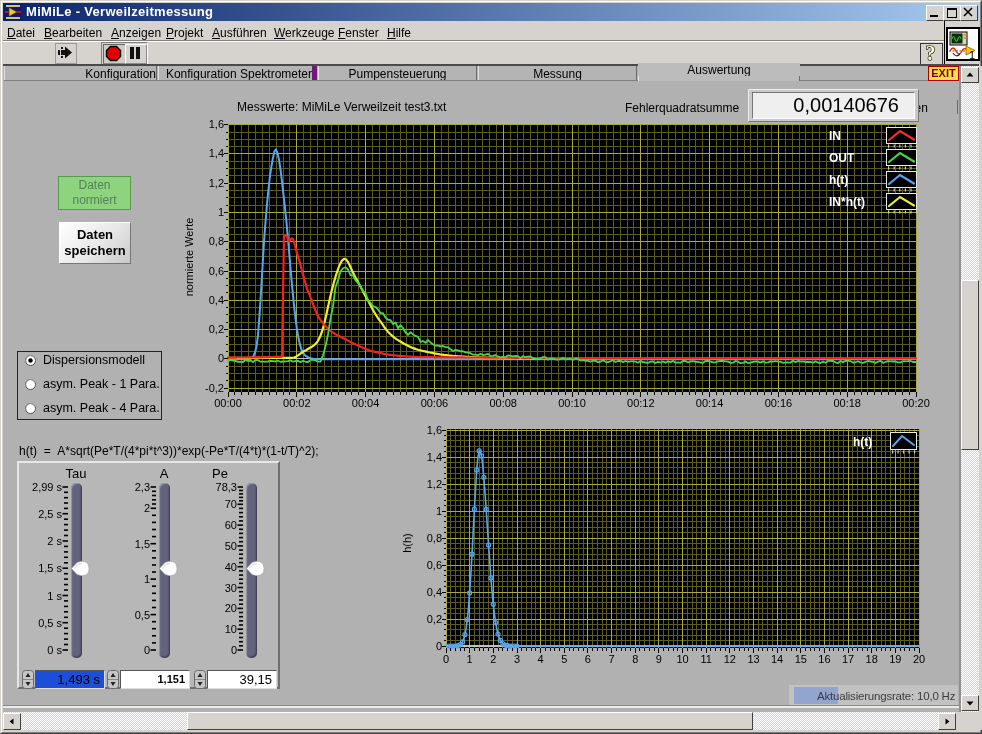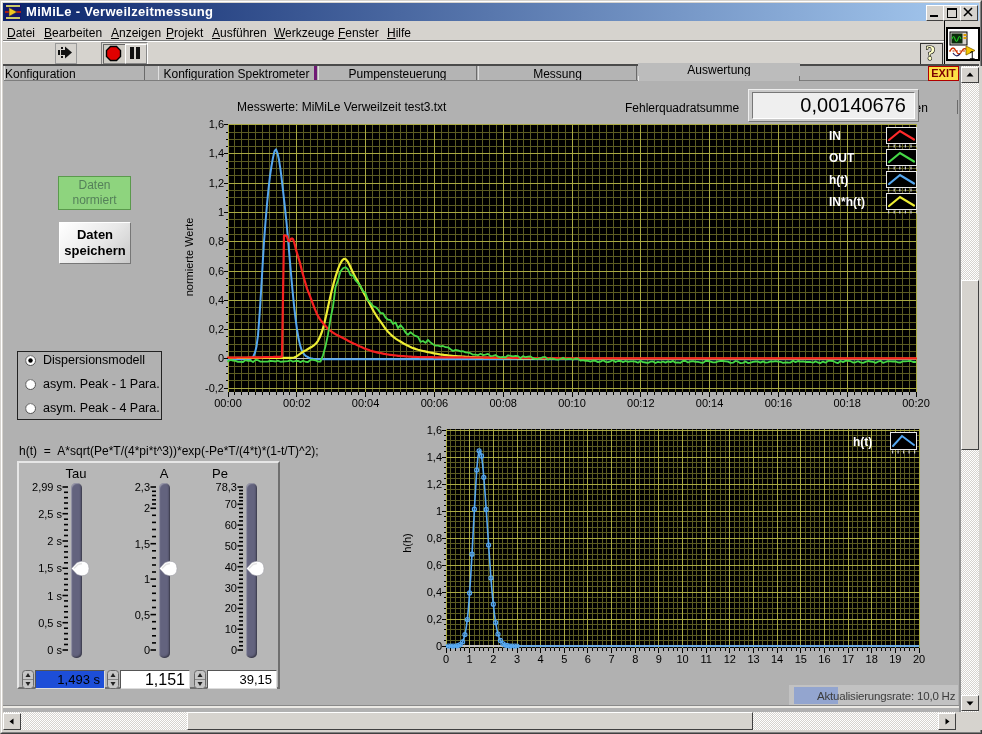--- a/index.html
+++ b/index.html
@@ -72,34 +72,34 @@
 <path d="M3,24 L22,24" stroke="#cc3300" stroke-width="1" stroke-dasharray="2,1.5"></path>
 <path d="M20,19 L29,23.5 L20,28 Z" fill="#f5c800" stroke="#806000" stroke-width="0.8"></path>
 <path d="M7,26 Q10,31 14,27" stroke="#202060" fill="none" stroke-width="1.2"></path>
 <text x="29" y="31.5" font-size="11" font-family="Liberation Sans" text-anchor="end" fill="#000">1</text>
 </svg>
 <div class="abs" style="left:3px;top:64px;width:976px;height:2px;background:#4a4a4a;"></div>
 <div class="abs" style="left:3px;top:66px;width:956px;height:646px;background:#b1b1b1;"></div>
 <div class="abs" style="left:959px;top:66px;width:2px;height:646px;background:#8f8f8f;"></div>
 <div class="abs" style="left:961px;top:66px;width:21px;height:646px;background:#d6d3ce;"></div>
 <div class="abs" style="left:4px;top:66px;width:954px;height:14px;background:#b4b4b4;"></div>
-<div class="abs" style="left:4px;top:66px;width:141px;height:14px;border-right:1px solid #6a6a6a;border-left:1px solid #e0e0e0;box-sizing:border-box;text-align:left;font-size:12px;color:#000;padding-top:1px;white-space:nowrap;overflow:hidden;">Konfiguration</div>
-<div class="abs" style="left:158px;top:66px;width:159px;height:14px;border-right:3px solid #701a75;border-left:1px solid #e0e0e0;box-sizing:border-box;text-align:center;font-size:12px;color:#000;padding-top:1px;white-space:nowrap;overflow:hidden;">Konfiguration Spektrometer</div>
+<div class="abs" style="left:4px;top:66px;width:153px;height:14px;border-right:1px solid #6a6a6a;border-left:1px solid #e0e0e0;box-sizing:border-box;text-align:right;font-size:12px;color:#000;padding-top:1px;white-space:nowrap;overflow:hidden;">Konfiguration</div>
+<div class="abs" style="left:158px;top:66px;width:159px;height:14px;border-right:5px solid #701a75;border-left:1px solid #e0e0e0;box-sizing:border-box;text-align:right;font-size:12px;color:#000;padding-top:1px;white-space:nowrap;overflow:hidden;">Konfiguration Spektrometer</div>
 <div class="abs" style="left:318px;top:66px;width:159px;height:14px;border-right:1px solid #6a6a6a;border-left:1px solid #e0e0e0;box-sizing:border-box;text-align:center;font-size:12px;color:#000;padding-top:1px;white-space:nowrap;overflow:hidden;">Pumpensteuerung</div>
 <div class="abs" style="left:478px;top:66px;width:159px;height:14px;border-right:1px solid #6a6a6a;border-left:1px solid #e0e0e0;box-sizing:border-box;text-align:center;font-size:12px;color:#000;padding-top:1px;white-space:nowrap;overflow:hidden;">Messung</div>
 <div class="abs" style="left:638px;top:66px;width:162px;height:15px;background:#bcbcbc;border-left:1px solid #e8e8e8;border-right:1px solid #6a6a6a;box-sizing:border-box;"></div>
 <div class="abs" style="left:638px;top:63px;width:162px;height:13px;text-align:center;font-size:12px;color:#000;background:#bcbcbc;white-space:nowrap;overflow:hidden;">Auswertung</div>
 <div class="abs" style="left:801px;top:66px;width:157px;height:14px;border-right:1px solid #6a6a6a;border-left:1px solid #e0e0e0;box-sizing:border-box;text-align:center;font-size:12px;color:#000;padding-top:1px;white-space:nowrap;overflow:hidden;margin-top:34px;">Daten vergleichen</div>
 <div class="abs" style="left:4px;top:80px;width:634px;height:1px;background:#7d7d7d;"></div>
 <div class="abs" style="left:800px;top:80px;width:158px;height:1px;background:#7d7d7d;"></div>
 <div class="abs" style="left:928px;top:66px;width:31px;height:15px;background:#fde047;border:1px solid #b00000;box-sizing:border-box;text-align:center;font-size:11px;font-weight:bold;color:#7c0000;line-height:13px;">EXIT</div>
 <div class="abs" style="left:237px;top:100px;font-size:12px;color:#000;">Messwerte: MiMiLe Verweilzeit test3.txt</div>
 <div class="abs" style="left:625px;top:101px;font-size:12px;color:#000;">Fehlerquadratsumme</div>
 <div class="abs" style="left:748px;top:89px;width:171px;height:33px;background:#c9c9c9;border:1px solid #eee;border-right-color:#777;border-bottom-color:#777;box-sizing:border-box;"></div>
-<div class="abs" style="left:752px;top:92px;width:163px;height:27px;background:#efefef;border:1px solid #777;border-right-color:#fff;border-bottom-color:#fff;box-sizing:border-box;font-size:20px;text-align:right;padding-right:8px;line-height:25px;color:#000;">0,00140676</div>
+<div class="abs" style="left:752px;top:92px;width:163px;height:27px;background:#efefef;border:1px solid #777;border-right-color:#fff;border-bottom-color:#fff;box-sizing:border-box;font-size:20px;text-align:right;padding-right:15px;line-height:25px;color:#000;">0,00140676</div>
 <div class="abs" style="left:58px;top:176px;width:73px;height:34px;background:#8ed47e;border:1px solid #5a9a4c;box-sizing:border-box;text-align:center;font-size:12px;color:#55805a;line-height:15px;padding-top:1px;">Daten<br>normiert</div>
 <div class="abs" style="left:59px;top:222px;width:72px;height:42px;background:linear-gradient(135deg,#ffffff,#e8e8e8 55%,#c8c8c8);border:1px solid #777;border-top-color:#fff;border-left-color:#fff;box-sizing:border-box;text-align:center;font-size:13px;font-weight:bold;color:#000;line-height:16px;padding-top:4px;">Daten<br>speichern</div>
 <div class="abs" style="left:17px;top:351px;width:145px;height:69px;border:1px solid #222;box-sizing:border-box;"></div>
 <svg class="abs" style="left:25px;top:355px" width="12" height="12">
       <circle cx="5.5" cy="5.5" r="5" fill="#fff" stroke="#555"></circle>
       <path d="M1.6,8.2 A5,5 0 0 1 5.5,0.5 A5,5 0 0 1 9.4,2.5" fill="none" stroke="#9a9a9a" stroke-width="1"></path>
       <circle cx="5.5" cy="5.5" r="2.2" fill="#000"></circle>
     </svg>
 <div class="abs" style="left:43px;top:353px;font-size:12.5px;color:#000;">Dispersionsmodell</div>
 <svg class="abs" style="left:25px;top:379px" width="12" height="12">
@@ -264,21 +264,21 @@
       <path d="M6,3 L8.5,7 L3.5,7 Z" fill="#222"></path>
       <path d="M6,16 L8.5,12 L3.5,12 Z" fill="#222"></path>
     </svg>
 <div class="abs" style="left:35px;top:670px;width:64px;height:17px;background:#1d4ed8;border:1px solid #555;border-right-color:#ddd;border-bottom-color:#ddd;font-size:13px;text-align:right;padding-right:4px;line-height:17px;color:#000;">1,493 s</div>
 <svg class="abs" style="left:107px;top:670px" width="12" height="19">
       <rect x="0.5" y="0.5" width="11" height="18" rx="3" fill="#c6c6c6" stroke="#6a6a6a"></rect>
       <line x1="1" y1="9.5" x2="11" y2="9.5" stroke="#888"></line>
       <path d="M6,3 L8.5,7 L3.5,7 Z" fill="#222"></path>
       <path d="M6,16 L8.5,12 L3.5,12 Z" fill="#222"></path>
     </svg>
-<div class="abs" style="left:120px;top:670px;width:64px;height:17px;background:#ffffff;border:1px solid #555;border-right-color:#ddd;border-bottom-color:#ddd;font-size:16px;text-align:right;padding-right:4px;line-height:17px;color:#000;">1,151</div>
+<div class="abs" style="left:120px;top:670px;width:64px;height:17px;background:#ffffff;border:1px solid #555;border-right-color:#ddd;border-bottom-color:#ddd;font-size:11px;text-align:right;padding-right:4px;line-height:17px;color:#000;font-weight:bold;">1,151</div>
 <svg class="abs" style="left:194px;top:670px" width="12" height="19">
       <rect x="0.5" y="0.5" width="11" height="18" rx="3" fill="#c6c6c6" stroke="#6a6a6a"></rect>
       <line x1="1" y1="9.5" x2="11" y2="9.5" stroke="#888"></line>
       <path d="M6,3 L8.5,7 L3.5,7 Z" fill="#222"></path>
       <path d="M6,16 L8.5,12 L3.5,12 Z" fill="#222"></path>
     </svg>
 <div class="abs" style="left:207px;top:670px;width:64px;height:17px;background:#ffffff;border:1px solid #555;border-right-color:#ddd;border-bottom-color:#ddd;font-size:13px;text-align:right;padding-right:4px;line-height:17px;color:#000;">39,15</div>
 <svg class="abs" style="left:0;top:0" width="982" height="734" font-family="Liberation Sans, sans-serif">
       <rect x="228.0" y="124.0" width="688.0" height="268.0" fill="#000000"></rect>
       <line x1="228.0" y1="124.0" x2="228.0" y2="392.0" stroke="#5c5c22" stroke-width="1" shape-rendering="crispEdges"></line>

